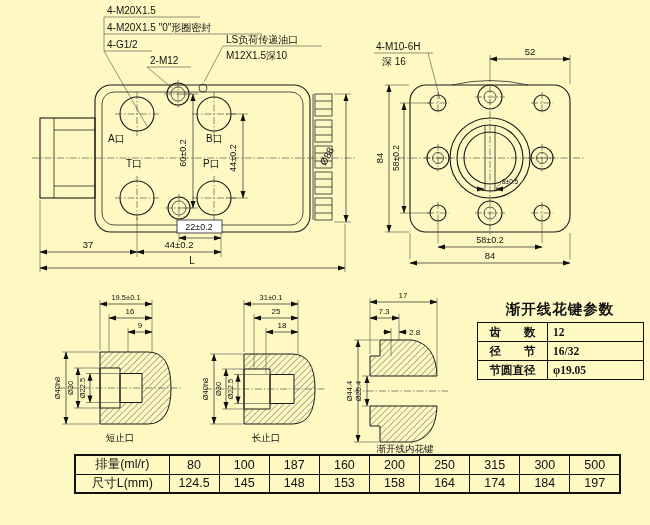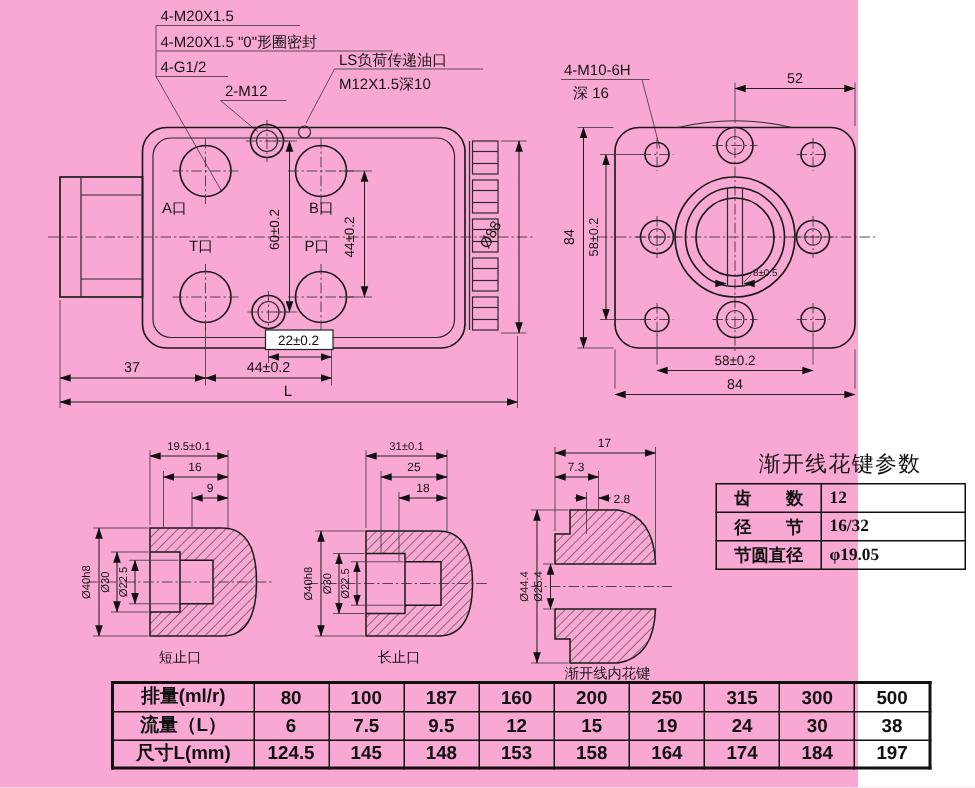--- a/index.html
+++ b/index.html
@@ -1,43 +1,43 @@
 <!DOCTYPE html>
 <html><head>
 <meta charset="utf-8">
 <style>
   * { margin:0; padding:0; box-sizing:border-box; }
   html,body { width:650px; height:525px; background:#fff; overflow:hidden;
     font-family:"Liberation Sans","DejaVu Sans",sans-serif; color:#111; }
   .abs { position:absolute; }
-  #stage { position:relative; width:572px; height:525px; background:#f9a8d4; }
+  #stage { position:relative; width:650px; height:525px; background:#fef9c3; }
 
   
   .ol  { stroke:#1a1a1a; stroke-width:1.1; fill:none; }
   .ol2 { stroke:#2a2a2a; stroke-width:0.8; fill:none; }
   .cl  { stroke:#3a3a3a; stroke-width:0.6; fill:none; stroke-dasharray:7 2 1.5 2; }
   .dl  { stroke:#222;    stroke-width:0.7; fill:none; }
   .xl  { stroke:#3a3a3a; stroke-width:0.55; fill:none; }
   .hz  { fill:url(#hch); stroke:#1a1a1a; stroke-width:1; fill-rule:evenodd; }
   .box { fill:#fff; stroke:#222; stroke-width:0.8; }
   text { fill:#111; }
   .t10 { font-size:10px; }  .t95 { font-size:9.5px; } .t9 { font-size:9px; }
   .t85 { font-size:8.5px; } .t8  { font-size:8px; }   .t75 { font-size:7.5px; }
   .t65 { font-size:6.5px; }
 
   
   table { border-collapse:collapse; table-layout:fixed; }
-  .spl-title { width:166px; text-align:center; font-size:14.5px; font-weight:400; letter-spacing:1px; }
+  .spl-title { width:166px; text-align:center; font-size:14.5px; font-weight:700; letter-spacing:1px; }
   .spl-table { width:166px; border:1.5px solid #111; }
   .spl-table td { border:1px solid #111; height:19px; font-size:11.5px; font-weight:600;font-family:Liberation Serif, serif; }
   .spl-table td.k { text-align:center; }
   .spl-table td.v { text-align:left; padding-left:5px; }
   .spec-table { width:547px; border:2px solid #111; }
   .spec-table td { border:1px solid #111; height:19px; text-align:center;
-    font-size:12.5px; font-weight:700; }
+    font-size:12.5px; font-weight:400; }
 </style>
 </head>
 <body>
 
 <div id="stage">
 
 <svg class="abs" style="left:0;top:0" width="650" height="525" viewBox="0 0 650 525">
   <defs>
     <marker id="ar" viewBox="0 0 10 10" refX="9.5" refY="5" markerWidth="7.5" markerHeight="7.5" markerUnits="userSpaceOnUse" orient="auto-start-reverse">
       <path d="M0,1.6 L10,5 L0,8.4 Z" fill="#111"></path>
@@ -370,32 +370,20 @@
     <td>100</td>
     <td>187</td>
     <td>160</td>
     <td>200</td>
     <td>250</td>
     <td>315</td>
     <td>300</td>
     <td>500</td>
   </tr>
   <tr>
-    <td>流量（L）</td>
-    <td>6</td>
-    <td>7.5</td>
-    <td>9.5</td>
-    <td>12</td>
-    <td>15</td>
-    <td>19</td>
-    <td>24</td>
-    <td>30</td>
-    <td>38</td>
-  </tr>
-  <tr>
     <td>尺寸L(mm)</td>
     <td>124.5</td>
     <td>145</td>
     <td>148</td>
     <td>153</td>
     <td>158</td>
     <td>164</td>
     <td>174</td>
     <td>184</td>
     <td>197</td>

